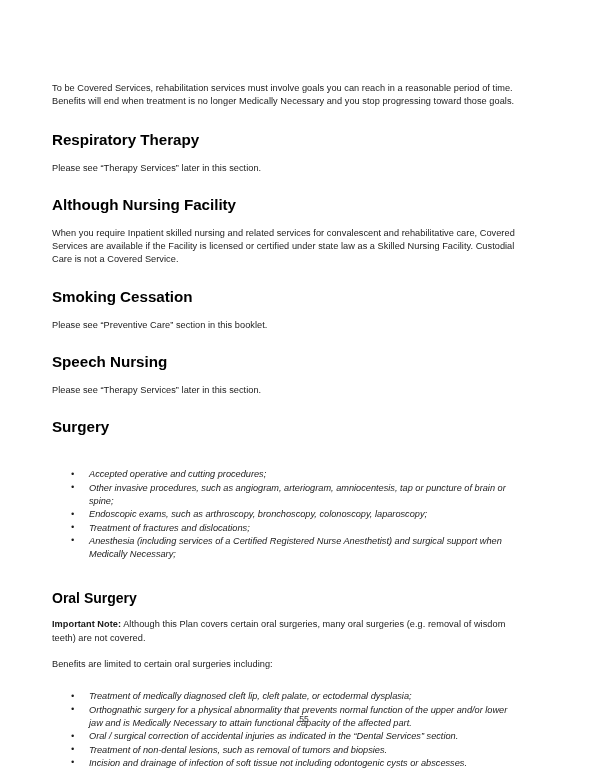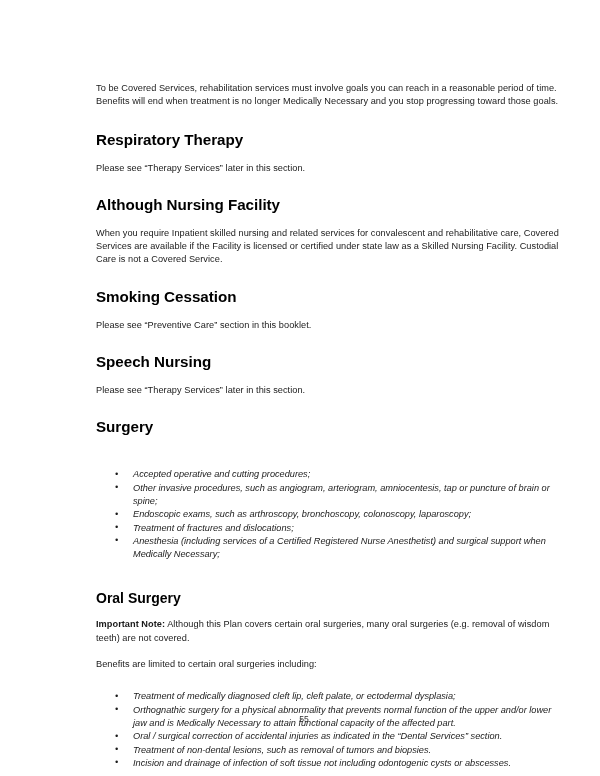--- a/index.html
+++ b/index.html
@@ -15,21 +15,21 @@
     position: relative;
     overflow: hidden;
   }
   .page {
     position: absolute;
     left: 0; top: 0;
     width: 600px;
     height: 776px;
     background: #ffffff;
     box-sizing: border-box;
-    padding: 82px 68px 0 96px;
+    padding: 82px 68px 0 52px;
   }
   .content {
     width: 464px;
   }
   p.body-text {
     font-size: 9.2px;
     line-height: 13.3px;
     margin: 0;
     text-align: left;
     color: #1a1a1a;

